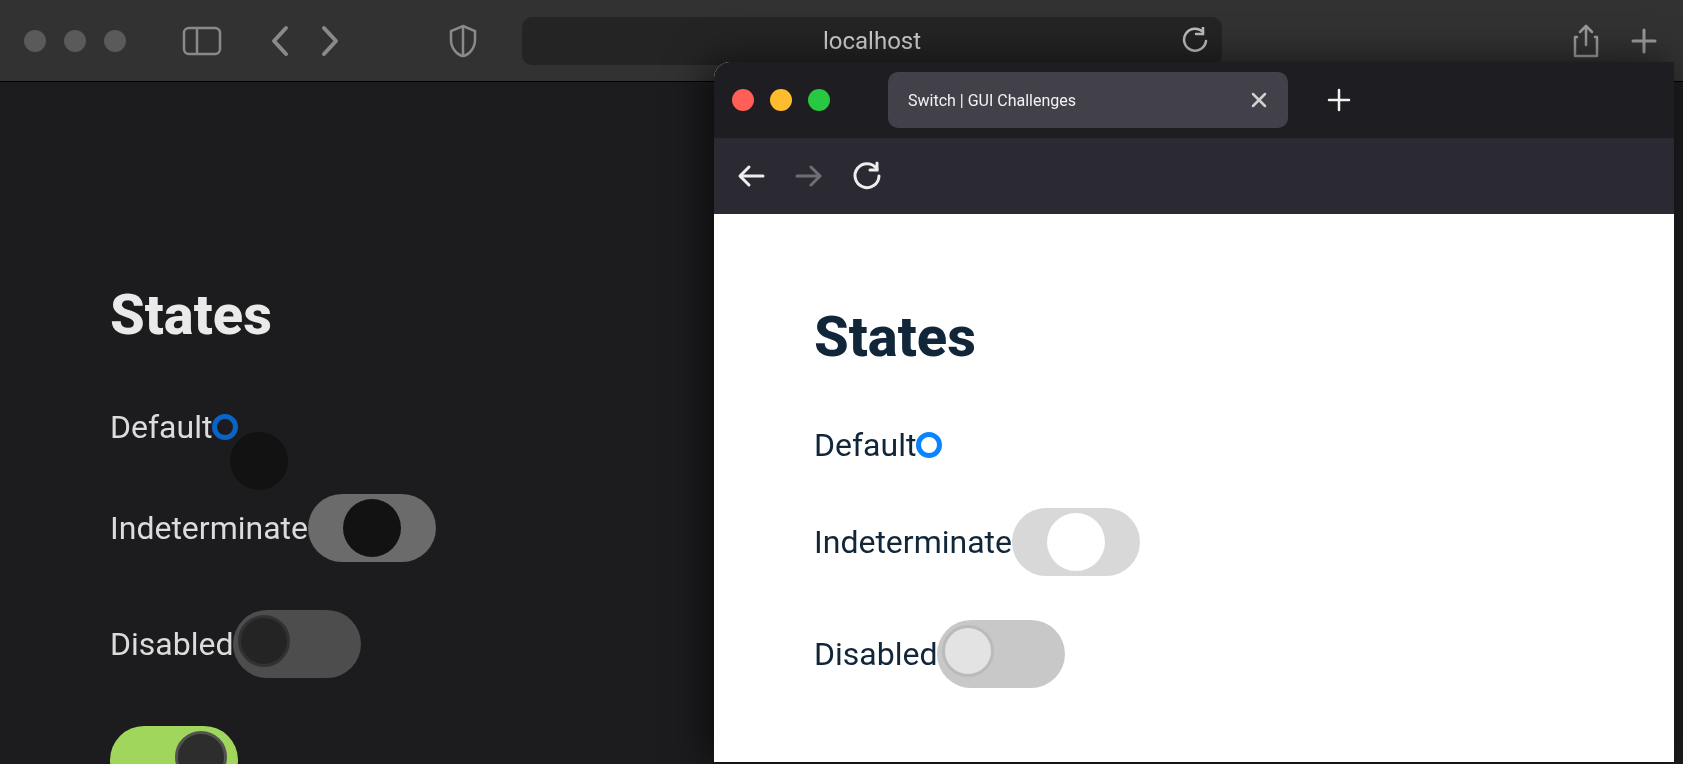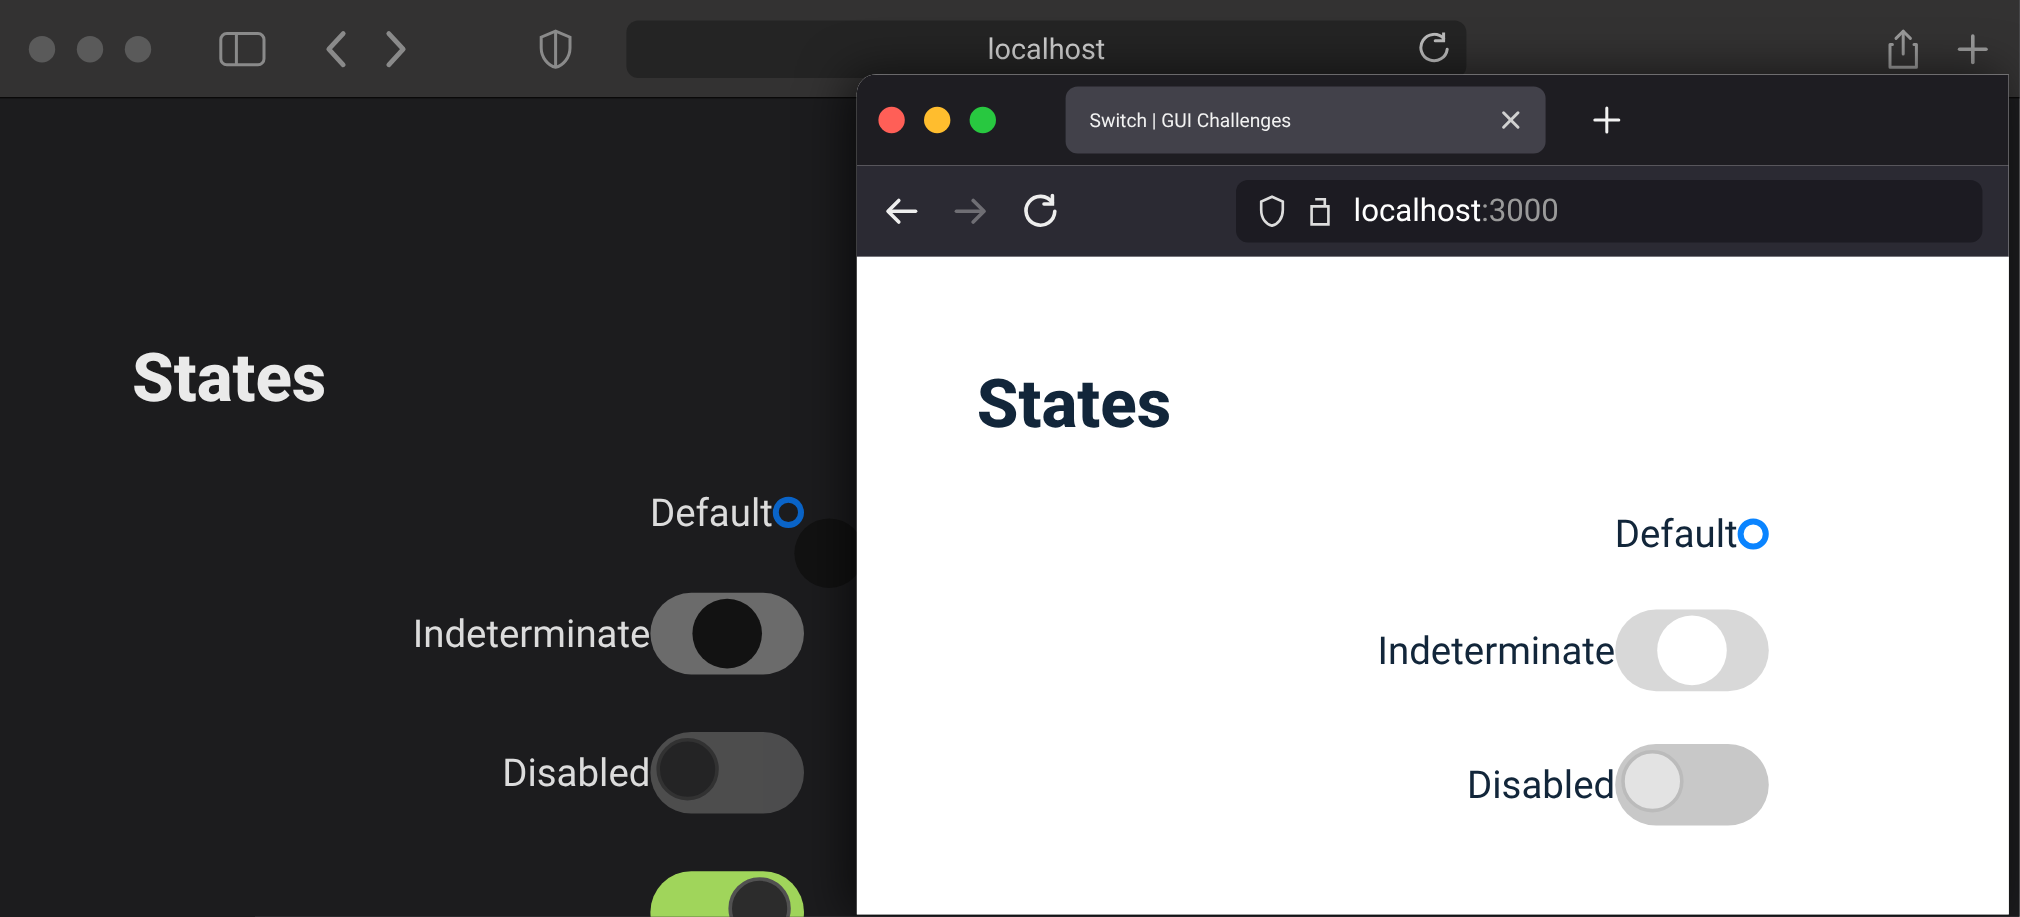--- a/index.html
+++ b/index.html
@@ -81,21 +81,21 @@
     }
     .safari-content h1 {
       font-size: 56px;
       font-weight: 800;
       color: #eaeaea;
       margin-bottom: 60px;
     }
     .row {
       display: flex;
       align-items: center;
-      justify-content: flex-end;
+      justify-content: flex-start;
       width: 560px;
       margin-bottom: 48px;
     }
     .row .label { font-size: 32px; color: #dcdcdc; }
 
     
     .switch {
       width: 128px; height: 68px;
       border-radius: 68px;
       position: relative;
@@ -352,36 +352,20 @@
           <polyline points="17,4 26,13 17,22"></polyline>
         </svg>
     </div>
     <div>
       <svg width="30" height="30" viewBox="0 0 30 30" fill="none" stroke="#eee" stroke-width="3" stroke-linecap="round">
           <path d="M25 8 A12 12 0 1 0 27 15"></path>
           <polyline points="25,2 25,9 18,9"></polyline>
         </svg>
     </div>
 
-    <div class="ff-address">
-      <span>
-        <svg width="24" height="28" viewBox="0 0 24 28" fill="none" stroke="#ddd" stroke-width="2.2">
-            <path d="M12 2 L21 6 V13 C21 20 17 25 12 26 C7 25 3 20 3 13 V6 Z"></path>
-          </svg>
-      </span>
-      <span>
-        <svg width="24" height="28" viewBox="0 0 24 28" fill="none" stroke="#ddd" stroke-width="2.2">
-            <path d="M5 10 H19 V25 H5 Z"></path>
-            <path d="M8 4 H16 V10"></path>
-          </svg>
-      </span>
-      <span>
-        <span class="host">localhost</span><span class="port">:3000</span>
-      </span>
-    </div>
   </div>
 
   <div class="ff-content">
     <h1>States</h1>
 
     <div class="row">
       <span class="label">Default</span>
       <span class="focus-wrap light">
         <span class="switch light"><span class="thumb"></span></span>
       </span>

